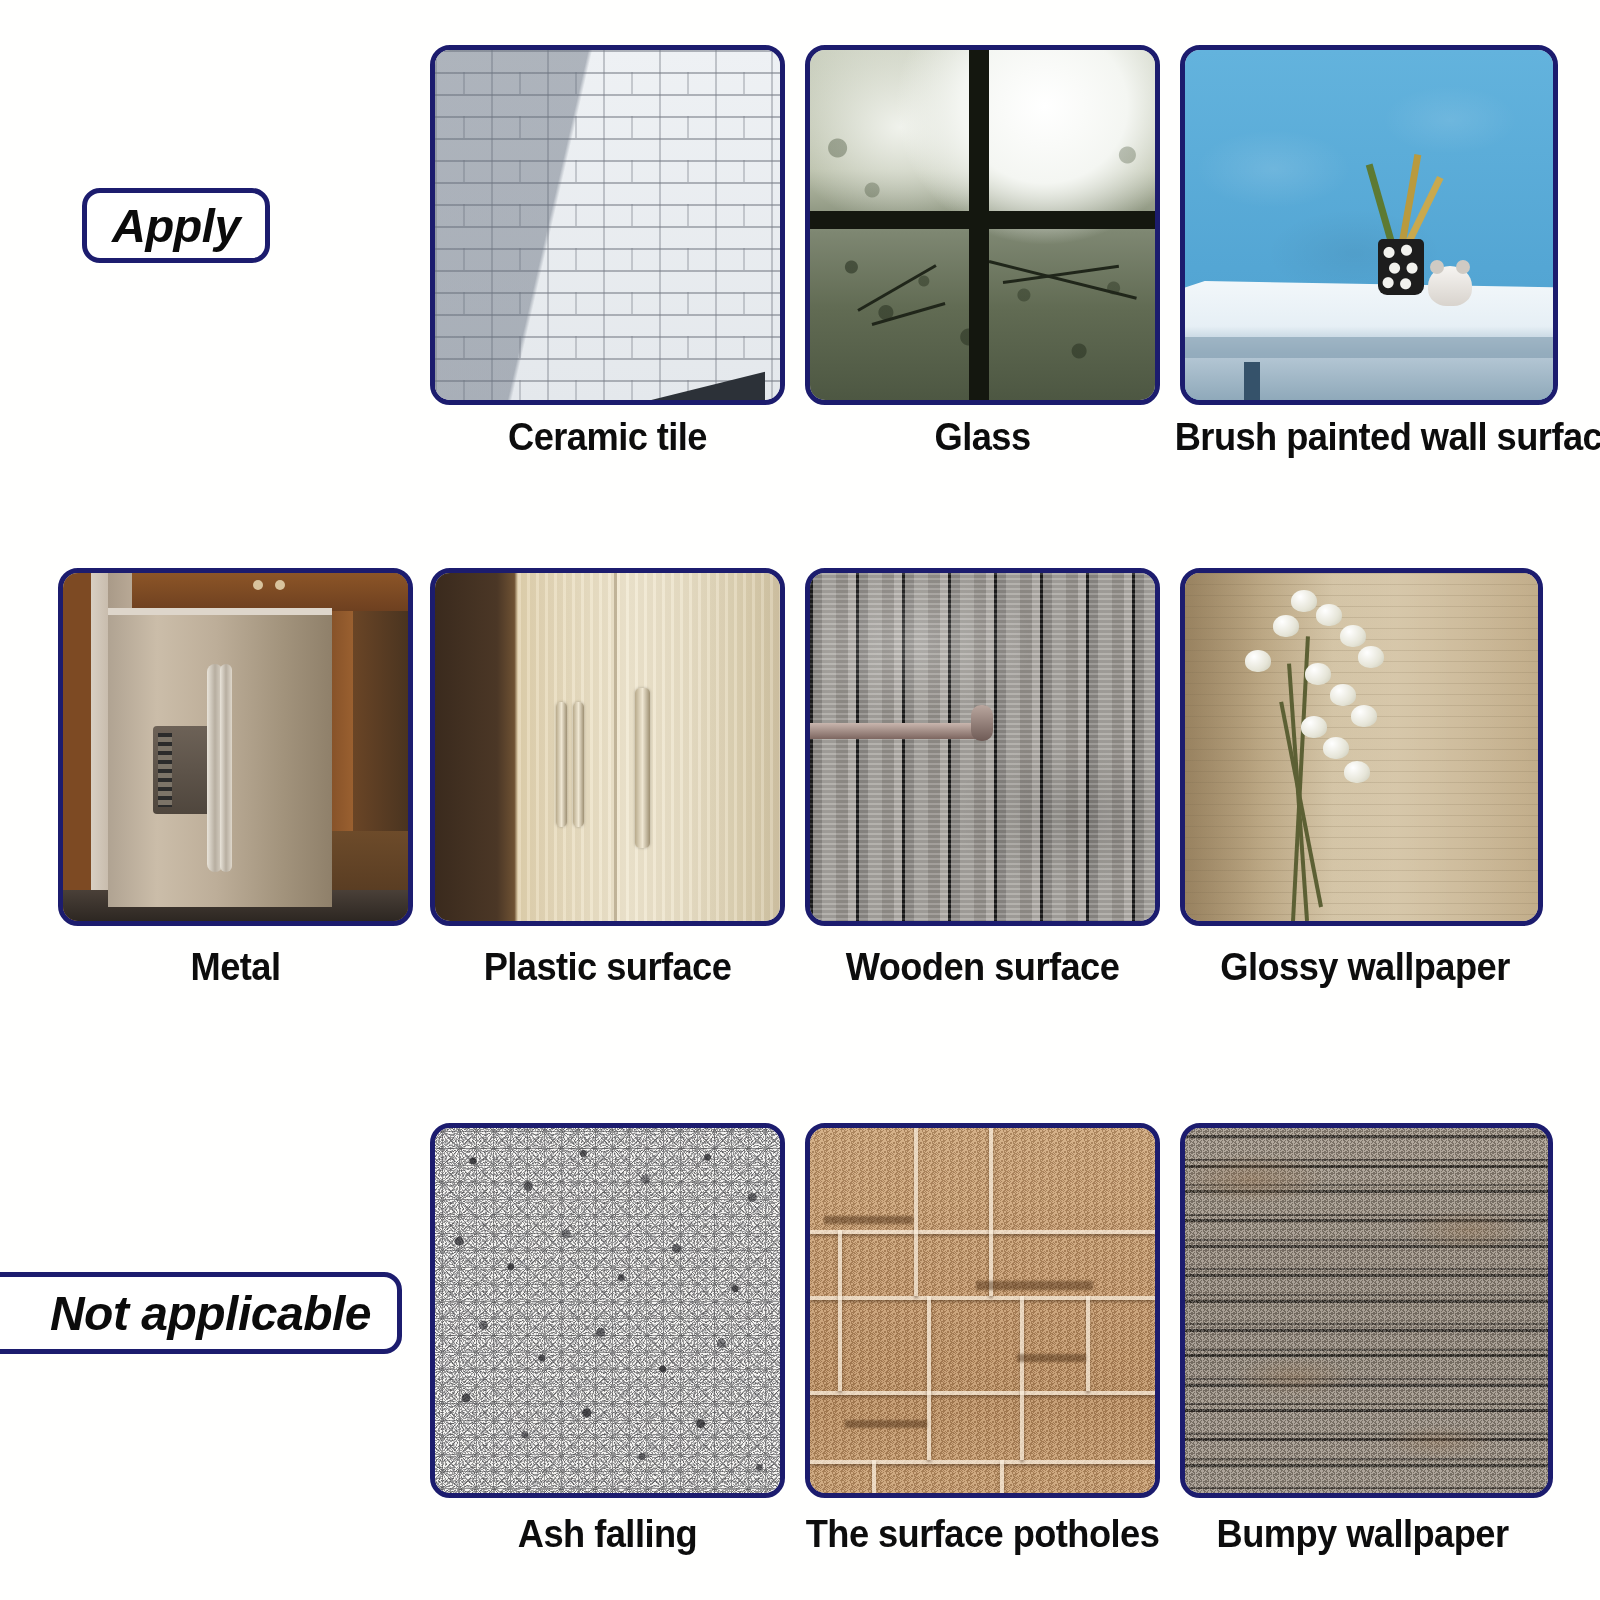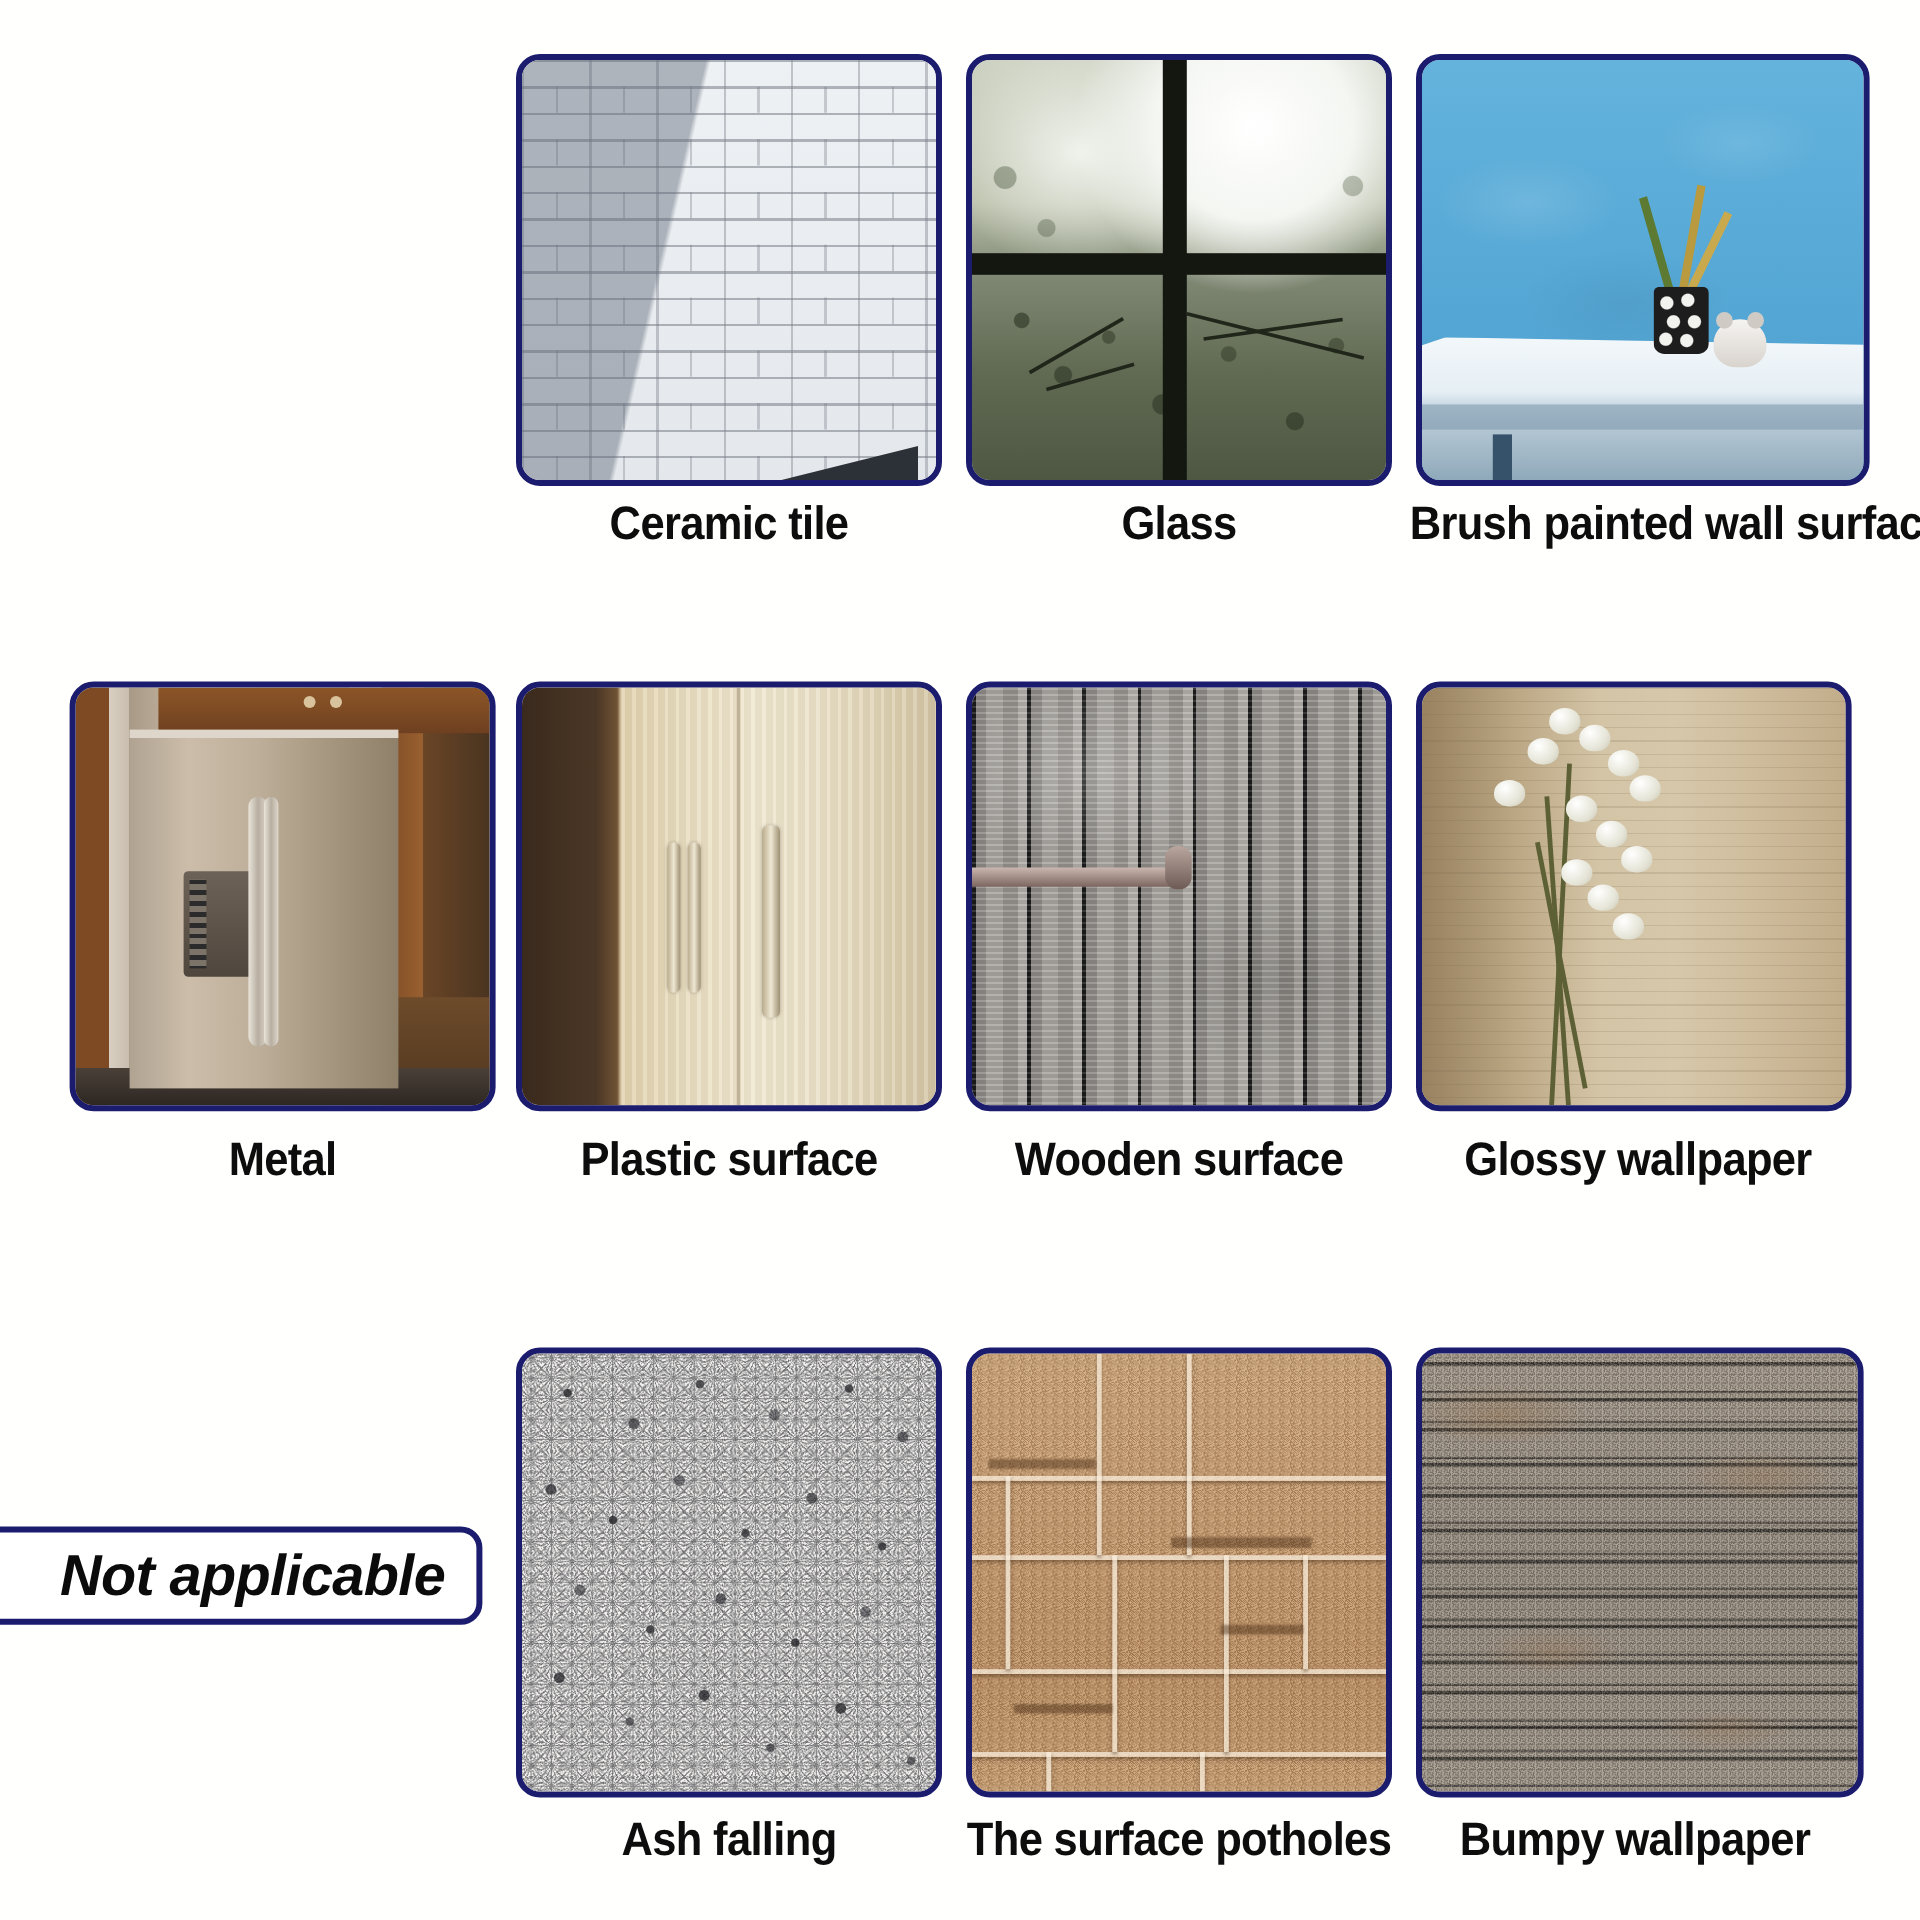--- a/index.html
+++ b/index.html
@@ -446,20 +446,23 @@
       radial-gradient(ellipse 26% 8%  at 78% 28%, rgba(150,110,70,0.30), rgba(0,0,0,0) 70%),
       radial-gradient(ellipse 24% 8%  at 30% 68%, rgba(150,110,70,0.28), rgba(0,0,0,0) 70%),
       radial-gradient(ellipse 22% 7%  at 70% 86%, rgba(150,110,70,0.25), rgba(0,0,0,0) 70%);
   }
 </style>
 </head>
 <body>
 
 <div id="page">
 
+  <div class="chip" id="chip-apply">
+    <span>Apply</span>
+  </div>
 
   <div class="tile" id="tile-ceramic">
     <div class="art art-brick">
       <div class="offset"></div>
       <div class="shade"></div>
       <div class="floorwedge"></div>
     </div>
   </div>
   <div class="caption" id="cap-ceramic">Ceramic tile</div>
 

